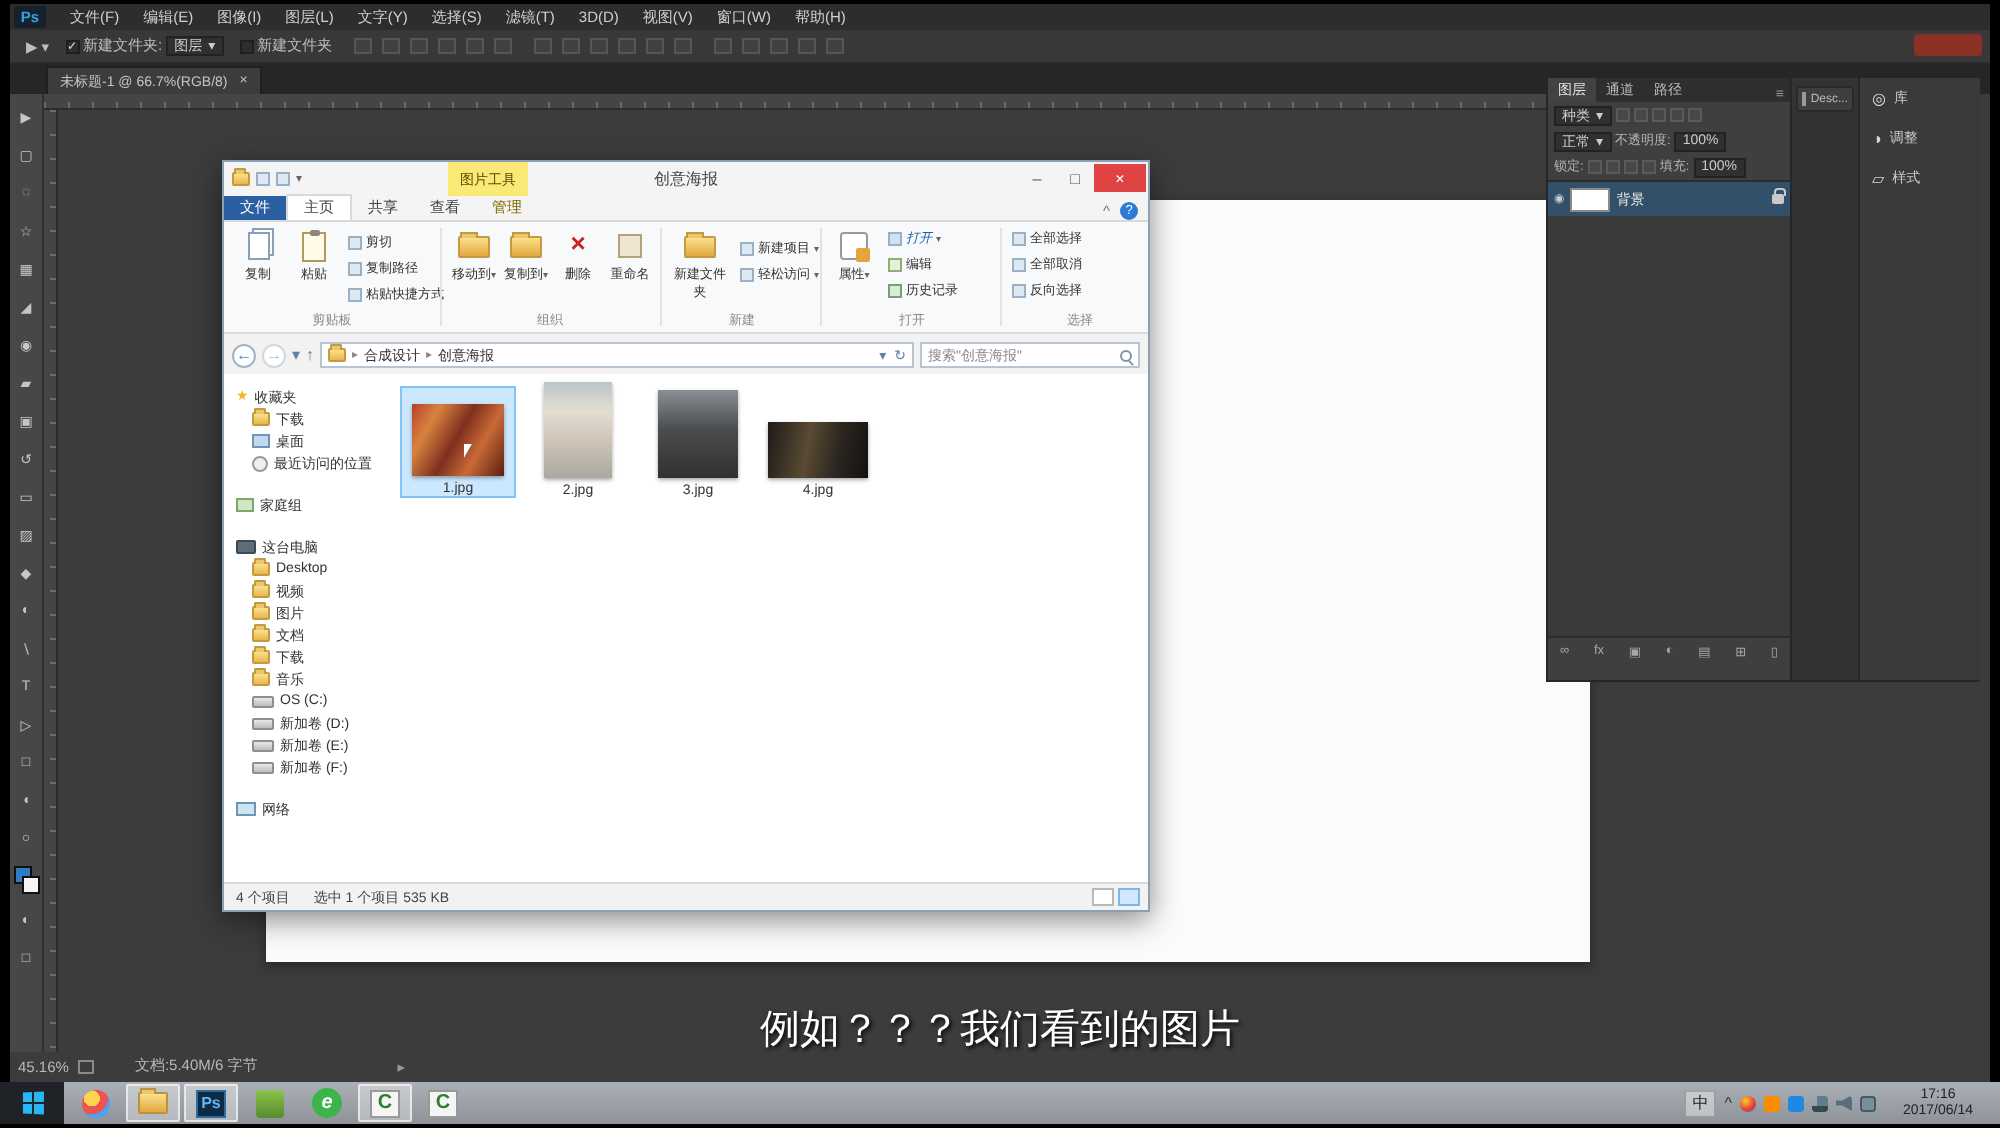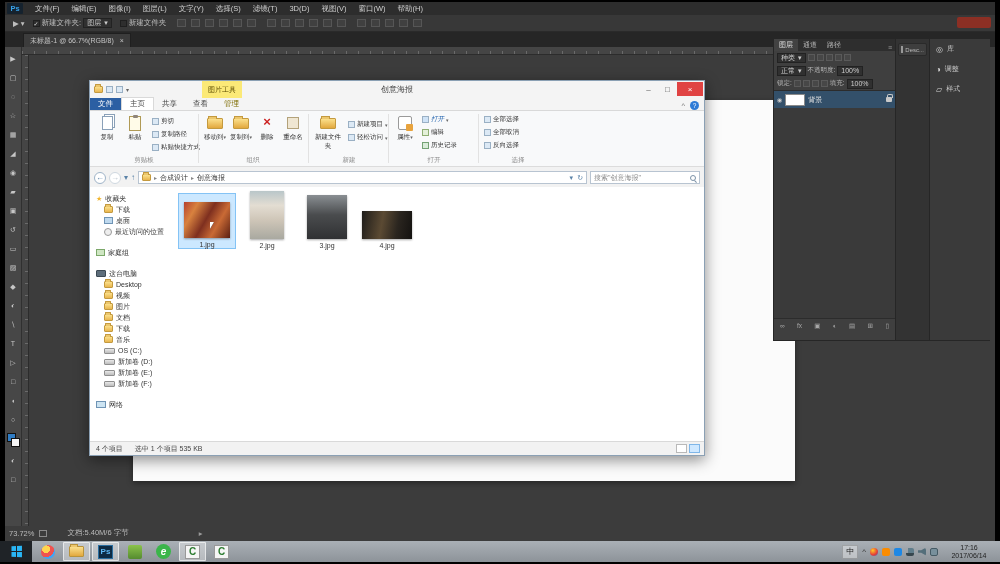--- a/index.html
+++ b/index.html
@@ -51,21 +51,21 @@
   .lock-ic::before{content:"";position:absolute;left:1px;top:-3px;width:4px;height:3px;border:1px solid #c9c9c9;border-bottom:none;border-radius:2px 2px 0 0;}
   .lay-bottom{display:flex;align-items:center;justify-content:space-between;padding:0 6px;height:13px;font-size:6.5px;color:#a8a8a8;}
   .dock-mid{position:absolute;left:122px;top:0;width:34px;height:301px;background:#333;border-right:1px solid #262626;}
   .desc-tab{margin:4px 2px;background:#3e3e3e;border:1px solid #2a2a2a;border-radius:2px;display:flex;align-items:center;gap:2px;height:13px;padding:0 2px;font-size:6px;color:#bbb;}
   .desc-ic{width:7px;height:7px;border:1px solid #9a9a9a;background:#4a4a4a;}
   .dock-strip{position:absolute;left:156px;top:0;width:60px;height:301px;background:#3a3a3a;}
   .strip-item{display:flex;align-items:center;gap:4px;height:20px;padding-left:6px;font-size:7px;color:#c9c9c9;}
   .strip-glyph{font-size:8px;color:#d5d5d5;}
 
   
-  .exp{position:absolute;left:89px;top:80px;width:616px;height:376px;background:#f2f2f2;border:1px solid #8ba0b4;box-shadow:0 4px 14px rgba(0,0,0,.45);font-size:7.5px;color:#333;}
+  .exp{position:absolute;left:111px;top:80px;width:464px;height:376px;background:#f2f2f2;border:1px solid #8ba0b4;box-shadow:0 4px 14px rgba(0,0,0,.45);font-size:7.5px;color:#333;}
   .exp-title{position:absolute;left:0;top:0;width:100%;height:17px;background:#f4f4f4;display:flex;align-items:center;}
   .qat{display:flex;align-items:center;gap:3px;margin-left:4px;}
   .fold{width:9px;height:7px;background:linear-gradient(#fbe08c,#e9b64f);border:1px solid #c49a3f;border-radius:1px;position:relative;}
   .fold::before{content:"";position:absolute;top:-3px;left:0;width:4px;height:2px;background:#ecc76d;border:1px solid #c49a3f;border-bottom:none;border-radius:1px 1px 0 0;}
   .ctx-tab{position:absolute;left:112px;top:0;height:17px;background:#fbe977;display:flex;align-items:center;padding:0 6px;font-size:7px;color:#5a4b00;}
   .exp-title .ttl{position:absolute;left:0;right:0;text-align:center;font-size:8px;color:#444;}
   .win-btns{position:absolute;right:1px;top:1px;display:flex;height:14px;}
   .win-btn{width:19px;display:flex;align-items:center;justify-content:center;font-size:8px;color:#555;}
   .win-btn.close{width:26px;background:#e04343;color:#fff;}
   .exp-tabs{position:absolute;left:0;top:17px;width:100%;height:13px;background:#f4f4f4;border-bottom:1px solid #d9d9d9;display:flex;align-items:flex-end;font-size:7.5px;}
@@ -255,21 +255,21 @@
         <span class="sw-fg"></span>
         <span class="sw-bg"></span>
       </div>
       <div class="tool">◐</div>
       <div class="tool">□</div>
     </div>
 
     <div class="canvas"></div>
 
     <div class="ps-status">
-      <span class="zm">73.72%</span>
+      <span class="zm">45.16%</span>
       <span class="mini-frame"></span>
       <span class="doc">文档:5.40M/6 字节</span>
       <span class="arr">▸</span>
     </div>
   </div>
 
   <div class="exp">
     <div class="exp-title">
       <div class="qat">
         <span class="fold"></span>
@@ -593,20 +593,21 @@
         <span class="strip-glyph">◑</span>
         <span>调整</span>
       </div>
       <div class="strip-item">
         <span class="strip-glyph">▱</span>
         <span>样式</span>
       </div>
     </div>
   </div>
 
+  <div class="subtitle">例如？？？我们看到的图片</div>
 
   <div class="taskbar">
     <div class="startbtn">
       <span class="winlogo">
           <span></span>
           <span></span>
           <span></span>
           <span></span>
         </span>
     </div>

